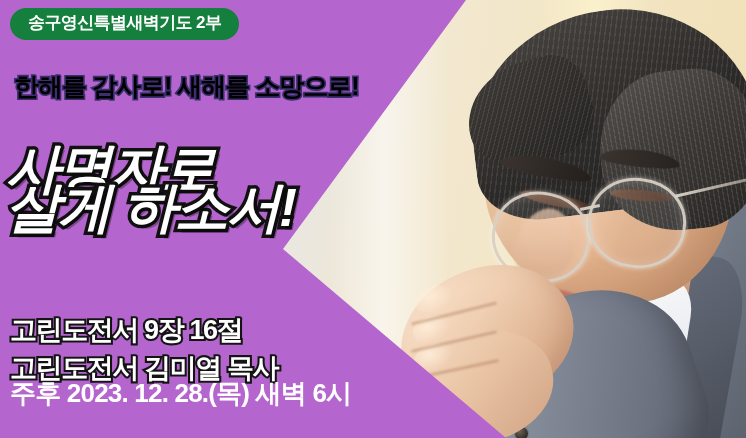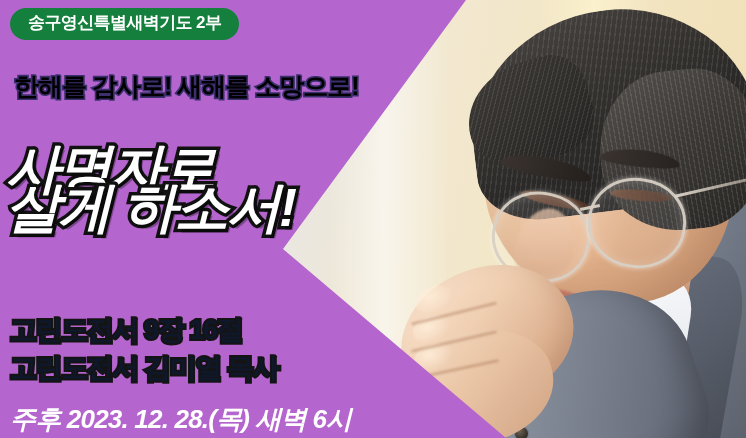--- a/index.html
+++ b/index.html
@@ -350,37 +350,36 @@
   }
   .headline-1 { top: 116px; margin-top: 17px; }
   .headline-2 { top: 172px; text-align: right; }
 
   .info {
     position: absolute;
     left: 10px;
     font-size: 27px;
     font-weight: 700;
     letter-spacing: -1.4px;
-    color: #0f172a;
+    color: #ffffff;
     white-space: nowrap;
     -webkit-text-stroke: 4.2px #141414;
     paint-order: stroke fill;
   }
   .info-1 { top: 312px; }
   .info-2 { top: 350px; }
 
   .datetime {
     position: absolute;
-    left: 10px; top: 402px;
+    left: 10px; top: 376px;
     font-size: 26px;
     font-weight: 700;
     letter-spacing: -0.8px;
     color: #ffffff;
     white-space: nowrap;
-    font-style: italic;
   }
 </style>
 </head>
 <body>
 
 <div id="poster">
 
   <div class="photo-layer">
     <div class="photo-bg"></div>
     <div class="photo-bg-streak"></div>

